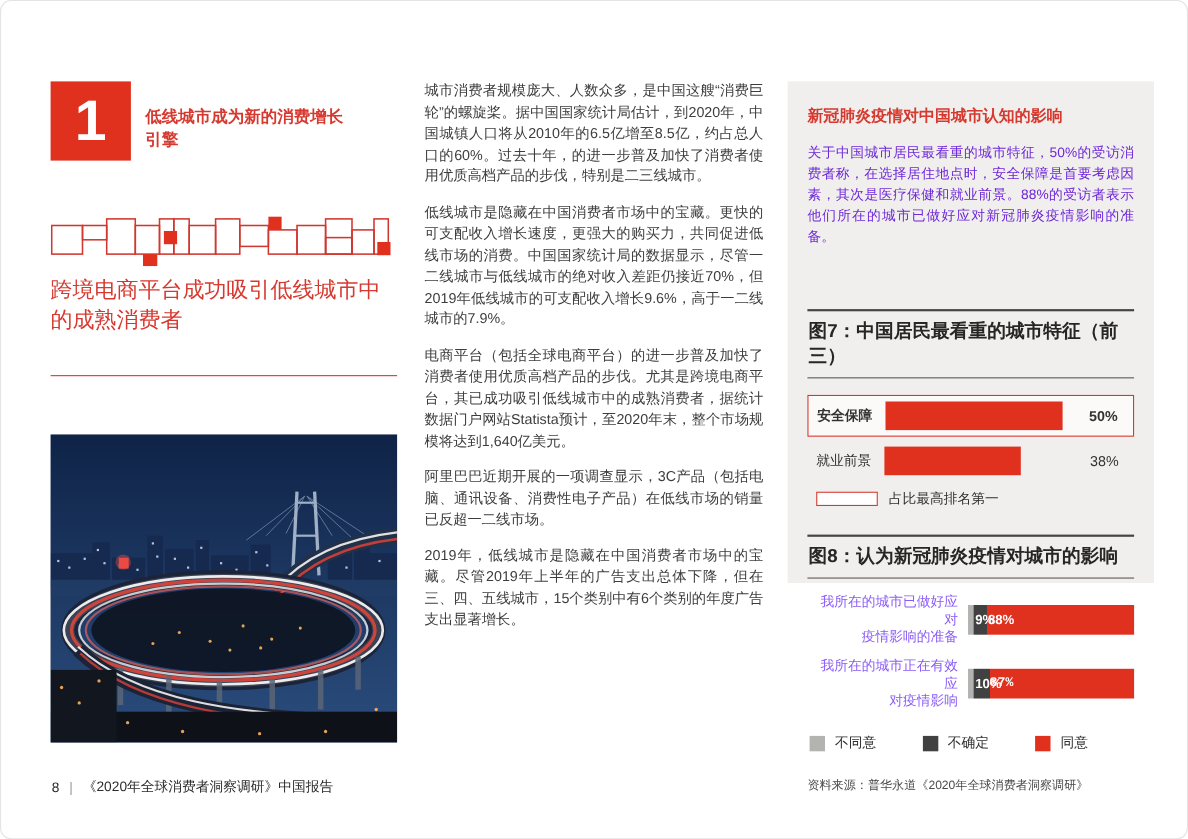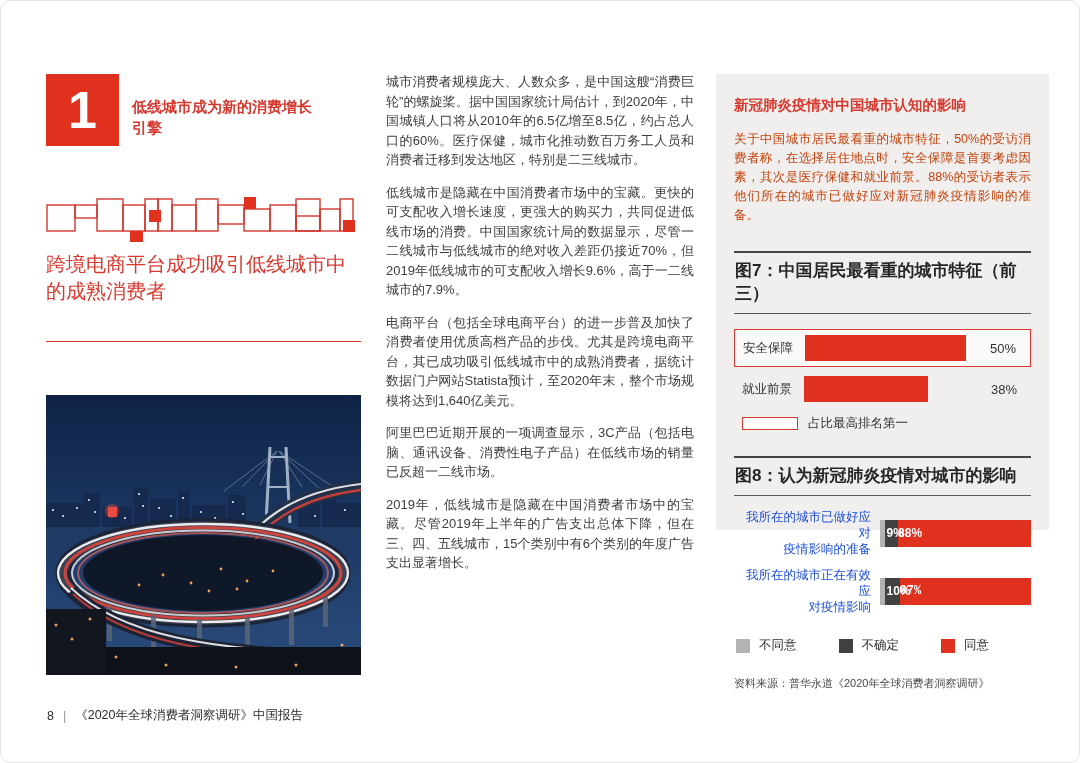--- a/index.html
+++ b/index.html
@@ -24,43 +24,43 @@
 
   
   .mid-col { position:absolute; left:385px; top:71px; width:308px; }
   .mid-col p { font-size:13px; line-height:19.5px; color:#3d3d3f; text-align:justify;
                margin-bottom:13px; }
 
   
   .panel { position:absolute; left:715px; top:73px; width:333px; height:456px;
            background:#f1efed; padding:22px 18px; }
   .panel-title { font-size:14.5px; font-weight:bold; color:#d6392f; margin-bottom:15px; }
-  .panel-intro { font-size:12.5px; line-height:19px; color:#c2410c; text-align:justify;
-                 margin-bottom:26px; }
+  .panel-intro { font-size:12.5px; line-height:19px; color:#6d28d9; text-align:justify;
+                 margin-bottom:56px; }
   .fig-header { border-top:2px solid #454545; border-bottom:1px solid #5a5a5a;
                 padding:6px 1px 8px; font-size:17px; font-weight:bold; color:#262626;
                 margin-bottom:15px; }
   .fig-header.second { margin-top:24px; margin-bottom:13px; }
 
   
   .c7-row { display:flex; align-items:center; padding:5px 8px; margin-bottom:4px; }
-  .c7-row.hl { border:1.5px solid #d6392f; background:#fbfaf9; }
+  .c7-row.hl { border:1.5px solid #d6392f; background:#fbfaf9;font-weight:bold; }
   .c7-label { width:62px; font-size:12.5px; color:#333; flex:0 0 62px; }
   .c7-track { flex:1; height:26px; position:relative; }
   .c7-bar { display:block; height:100%; background:#e0301e; }
   .c7-val { width:40px; flex:0 0 40px; font-size:13px; color:#333; padding-left:8px; }
   .legend7 { display:flex; align-items:center; margin:8px 0 0 8px; }
   .legend7 .swatch { width:56px; height:13px; border:1.5px solid #d6392f; background:#fff;
                      margin-right:10px; flex:0 0 56px; }
   .legend7 span.txt { font-size:12.5px; color:#2e2e2e; }
 
   
   .c8-row { display:flex; align-items:center; margin-bottom:10px; }
   .c8-label { width:146px; flex:0 0 146px; text-align:right; padding-right:9px;
-              font-size:12.5px; line-height:16px; color:#1d4ed8; white-space:pre-line; }
+              font-size:12.5px; line-height:16px; color:#8b5cf6; white-space:pre-line; }
   .c8-bar { flex:1; height:27px; display:flex; }
   .c8-seg { position:relative; height:100%; }
   .c8-seg em { font-style:normal; color:#fff; font-size:12px; font-weight:bold;
                position:absolute; top:50%; transform:translateY(-50%); }
   .c8-seg em.spill { left:2px; white-space:nowrap; z-index:2; }
   .c8-seg em.center { left:0; width:100%; text-align:left; }
   .legend8 { display:flex; align-items:center; margin:22px 0 0 2px; }
   .lg-item { font-size:12.5px; color:#2e2e2e; margin-right:42px; display:flex; align-items:center; }
   .lg-item i { display:inline-block; width:14px; height:14px; margin-right:9px; }
   .source { margin-top:22px; font-size:11px; color:#4a4a4a; }
@@ -224,21 +224,21 @@
           <circle cx="120" cy="270" r="1.5"></circle>
             <circle cx="190" cy="272" r="1.5"></circle>
           <circle cx="250" cy="270" r="1.5"></circle>
             <circle cx="296" cy="250" r="1.5"></circle>
         </g>
       </svg>
     </div>
   </aside>
 
   <main class="mid-col">
-    <p>城市消费者规模庞大、人数众多，是中国这艘“消费巨轮”的螺旋桨。据中国国家统计局估计，到2020年，中国城镇人口将从2010年的6.5亿增至8.5亿，约占总人口的60%。医疗保健，城市化推动数百万务工人员和消费者迁移到发达地区，特别是二三线城市。</p>
+    <p>城市消费者规模庞大、人数众多，是中国这艘“消费巨轮”的螺旋桨。据中国国家统计局估计，到2020年，中国城镇人口将从2010年的6.5亿增至8.5亿，约占总人口的60%。过去十年，的进一步普及加快了消费者使用优质高档产品的步伐，特别是二三线城市。</p>
     <p>低线城市是隐藏在中国消费者市场中的宝藏。更快的可支配收入增长速度，更强大的购买力，共同促进低线市场的消费。中国国家统计局的数据显示，尽管一二线城市与低线城市的绝对收入差距仍接近70%，但2019年低线城市的可支配收入增长9.6%，高于一二线城市的7.9%。</p>
     <p>电商平台（包括全球电商平台）的进一步普及加快了消费者使用优质高档产品的步伐。尤其是跨境电商平台，其已成功吸引低线城市中的成熟消费者，据统计数据门户网站Statista预计，至2020年末，整个市场规模将达到1,640亿美元。</p>
     <p>阿里巴巴近期开展的一项调查显示，3C产品（包括电脑、通讯设备、消费性电子产品）在低线市场的销量已反超一二线市场。</p>
     <p>2019年，低线城市是隐藏在中国消费者市场中的宝藏。尽管2019年上半年的广告支出总体下降，但在三、四、五线城市，15个类别中有6个类别的年度广告支出显著增长。</p>
   </main>
 
   <section class="panel">
     <h3 class="panel-title">新冠肺炎疫情对中国城市认知的影响</h3>
     <p class="panel-intro">关于中国城市居民最看重的城市特征，50%的受访消费者称，在选择居住地点时，安全保障是首要考虑因素，其次是医疗保健和就业前景。88%的受访者表示他们所在的城市已做好应对新冠肺炎疫情影响的准备。</p>
 

